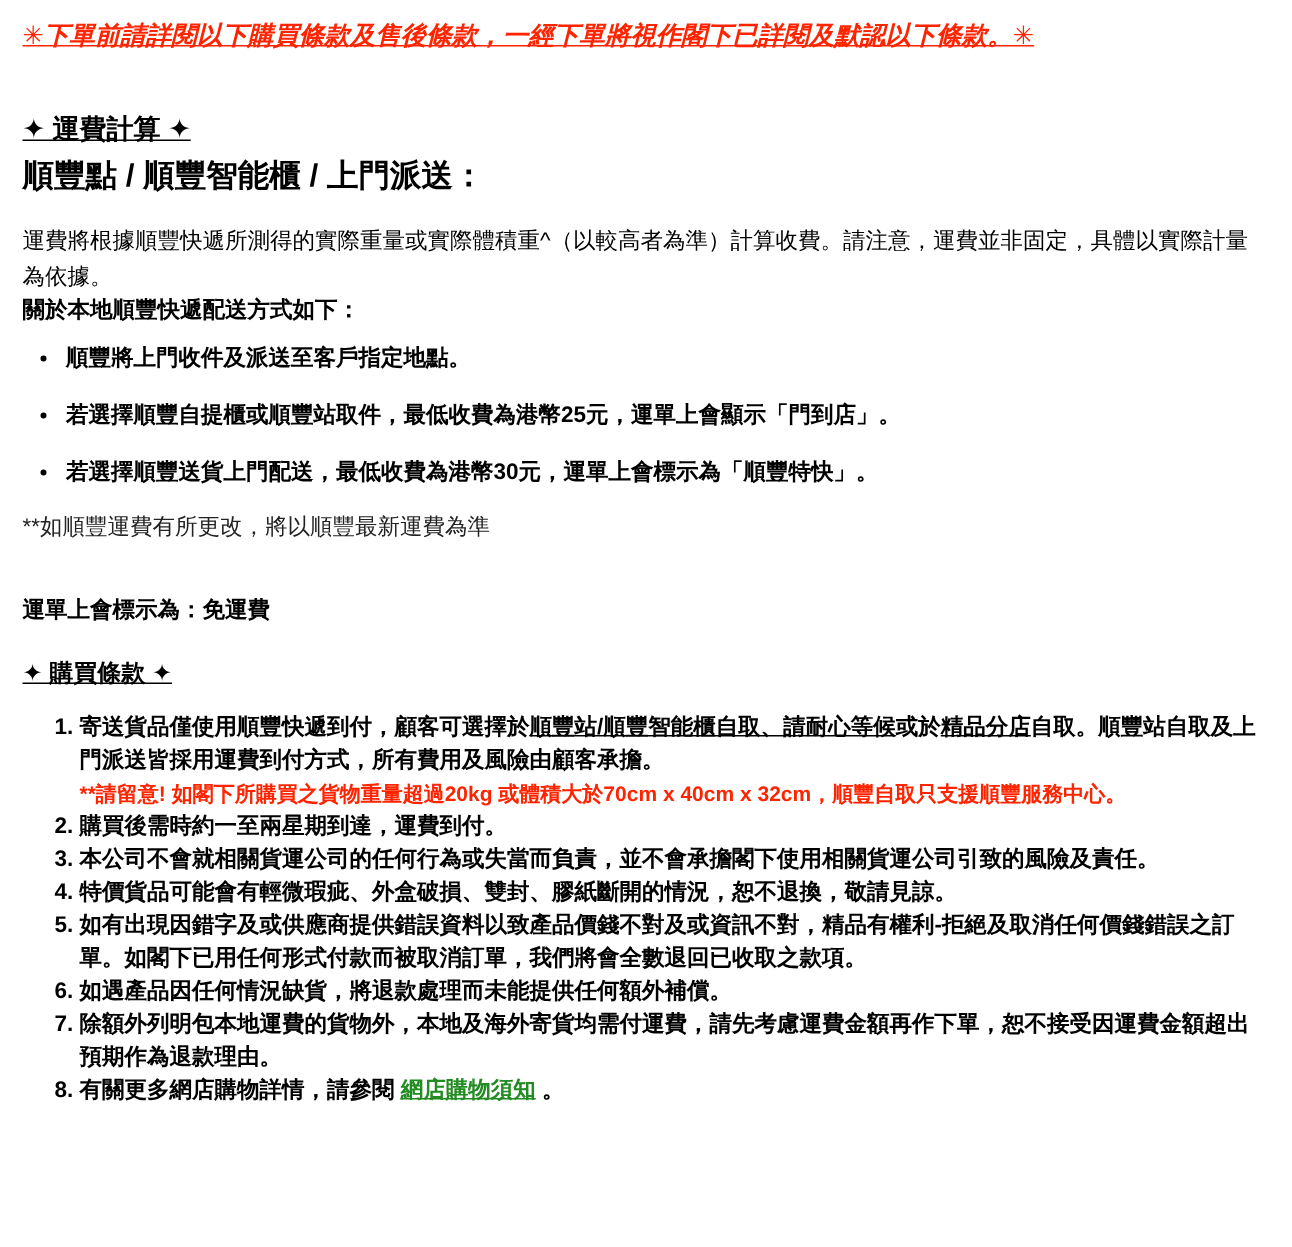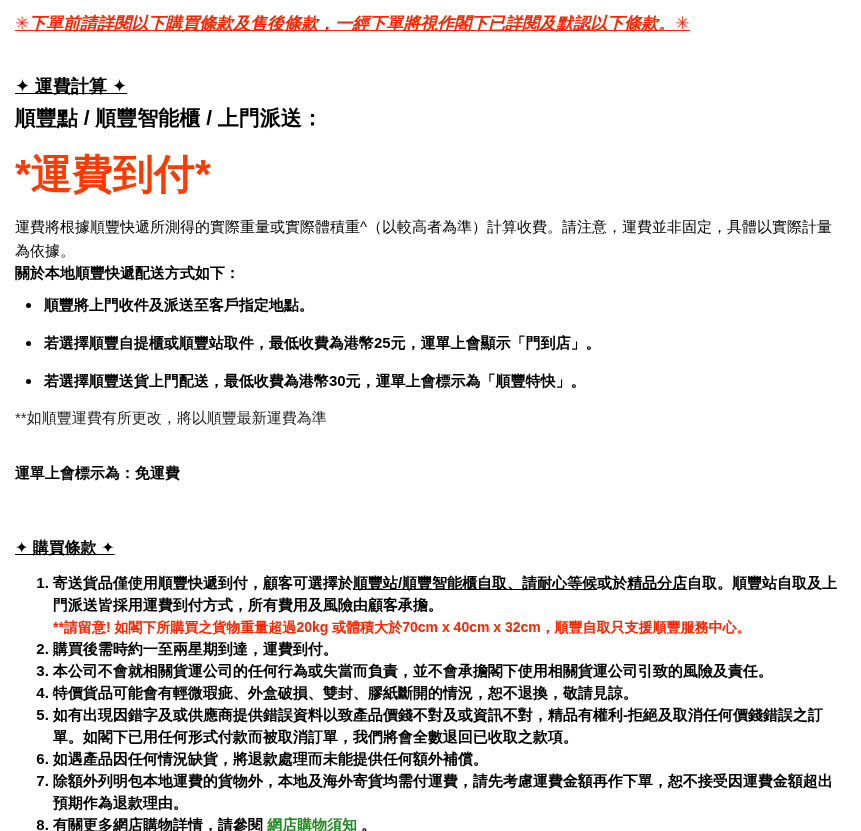--- a/index.html
+++ b/index.html
@@ -28,21 +28,21 @@
   }
   .sec-title{
     margin-top:42px;
     font-size:18px;
     font-weight:bold;
     line-height:22px;
     text-decoration:underline;
     color:#000;
   }
   .sec-title.small{
-    margin-top:56px;
+    margin-top:24px;
     font-size:16px;
     line-height:20px;
   }
   .sub-title{
     margin-top:8px;
     font-size:21px;
     font-weight:bold;
     line-height:26px;
     color:#000;
   }
@@ -120,21 +120,20 @@
 </head>
 <body>
 
 <main>
 
   <p class="top-notice">✳下單前請詳閱以下購買條款及售後條款，一經下單將視作閣下已詳閱及默認以下條款。✳</p>
 
   <section>
     <h2 class="sec-title">✦ 運費計算 ✦</h2>
     <h3 class="sub-title">順豐點 / 順豐智能櫃 / 上門派送：</h3>
-    <div class="headline">*運費到付*</div>
     <p class="intro">運費將根據順豐快遞所測得的實際重量或實際體積重^（以較高者為準）計算收費。請注意，運費並非固定，具體以實際計量為依據。</p>
     <p class="methods-heading">關於本地順豐快遞配送方式如下：</p>
     <ul class="methods">
       <li>順豐將上門收件及派送至客戶指定地點。</li>
       <li>若選擇順豐自提櫃或順豐站取件，最低收費為港幣25元，運單上會顯示「門到店」。</li>
       <li>若選擇順豐送貨上門配送，最低收費為港幣30元，運單上會標示為「順豐特快」。</li>
     </ul>
     <p class="fee-note">**如順豐運費有所更改，將以順豐最新運費為準</p>
     <p class="store-pickup">運單上會標示為：免運費</p>
   </section>

